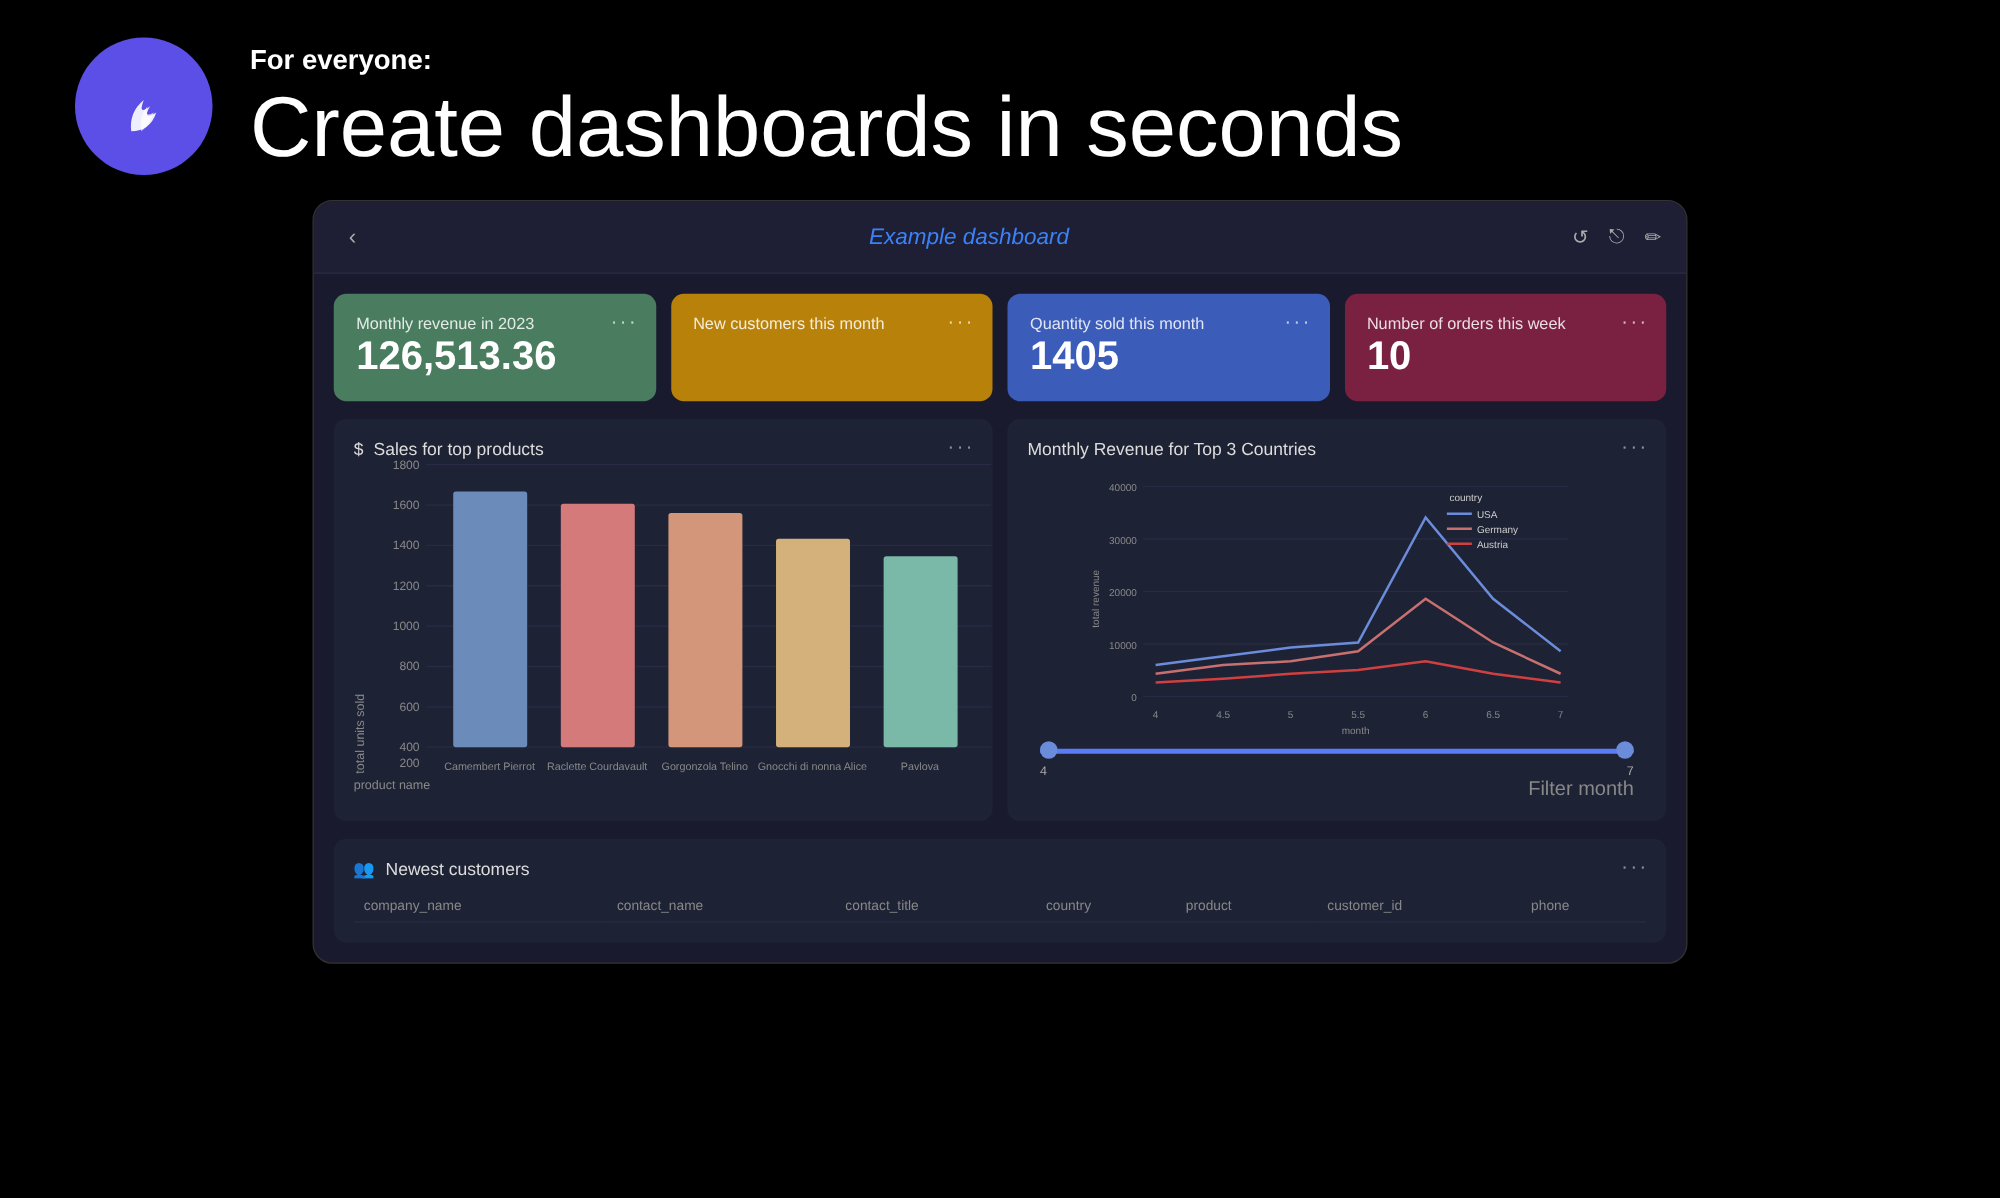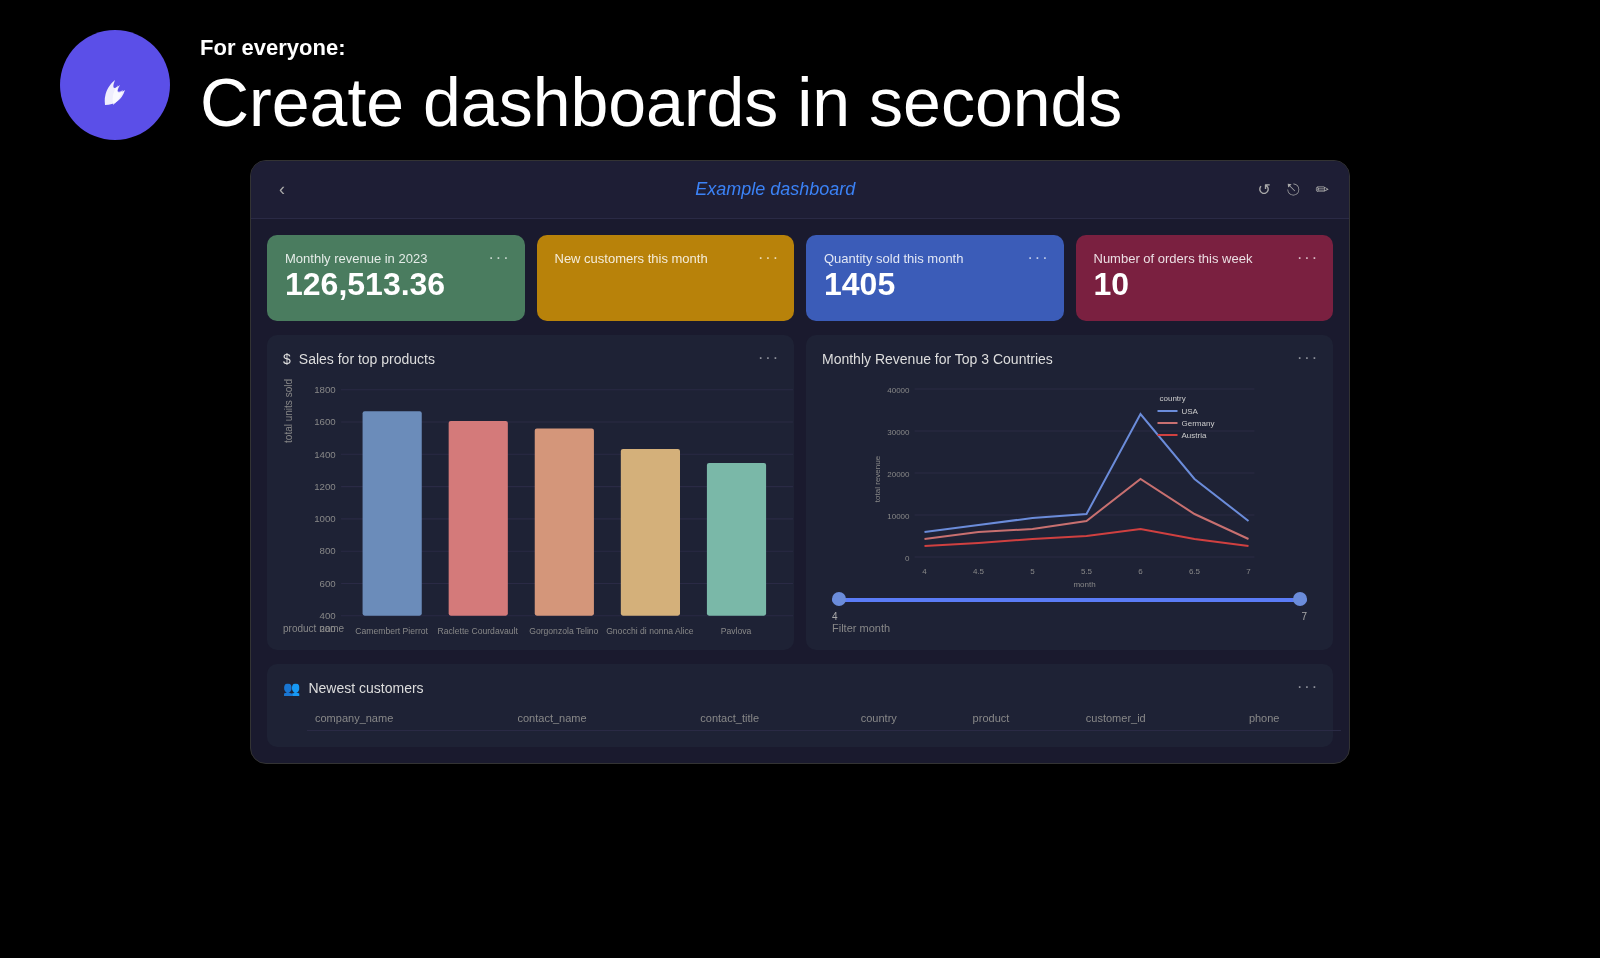--- a/index.html
+++ b/index.html
@@ -178,21 +178,20 @@
       font-size: 14px;
       font-weight: 500;
       margin-bottom: 10px;
       display: flex;
       align-items: center;
       gap: 8px;
     }
     .customers-table {
       width: 100%;
       border-collapse: collapse;
-      margin-left: 24px;
     }
     .customers-table th {
       color: #888;
       font-size: 11px;
       font-weight: 400;
       text-align: left;
       padding: 6px 8px;
       border-bottom: 1px solid #2a2a45;
     }
 
@@ -264,21 +263,21 @@
 
     <div class="charts-row">
 
       <div class="chart-card">
         <div class="chart-title">
           <span>$</span>
           <span>Sales for top products</span>
         </div>
         <div class="chart-dots">···</div>
 
-        <div style="display:flex; align-items:flex-start; height:240px;">
+        <div style="display:flex; align-items:flex-end; height:240px;">
           <div style="display:flex; align-items:center;">
             <span class="y-axis-label">total units sold</span>
           </div>
           <svg viewBox="0 0 460 240" style="flex:1; overflow:visible;">
 
             <line x1="40" y1="10" x2="460" y2="10" stroke="#2a2a45" stroke-width="1"></line>
             <line x1="40" y1="40" x2="460" y2="40" stroke="#2a2a45" stroke-width="1"></line>
             <line x1="40" y1="70" x2="460" y2="70" stroke="#2a2a45" stroke-width="1"></line>
             <line x1="40" y1="100" x2="460" y2="100" stroke="#2a2a45" stroke-width="1"></line>
             <line x1="40" y1="130" x2="460" y2="130" stroke="#2a2a45" stroke-width="1"></line>
@@ -365,21 +364,21 @@
         <div style="padding: 0 10px;">
           <div style="position:relative; height:14px;">
             <div style="position:absolute; top:5px; left:0; right:0; height:4px; background:#5b7cf7; border-radius:2px;"></div>
             <div style="position:absolute; top:-1px; left:0; width:14px; height:14px; background:#6b8cda; border-radius:50%; cursor:pointer;"></div>
             <div style="position:absolute; top:-1px; right:0; width:14px; height:14px; background:#6b8cda; border-radius:50%; cursor:pointer;"></div>
           </div>
           <div style="display:flex; justify-content:space-between; margin-top:4px;">
             <span style="color:#aaa; font-size:10px;">4</span>
             <span style="color:#aaa; font-size:10px;">7</span>
           </div>
-          <div style="text-align:left; color:#888; font-size:11px;">Filter month</div>
+          <div style="text-align:right; color:#888; font-size:16px;">Filter month</div>
         </div>
       </div>
 
     </div>
 
     <div class="table-card" style="position:relative;">
       <div class="table-title">
         <span>👥</span>
         <span>Newest customers</span>
       </div>

